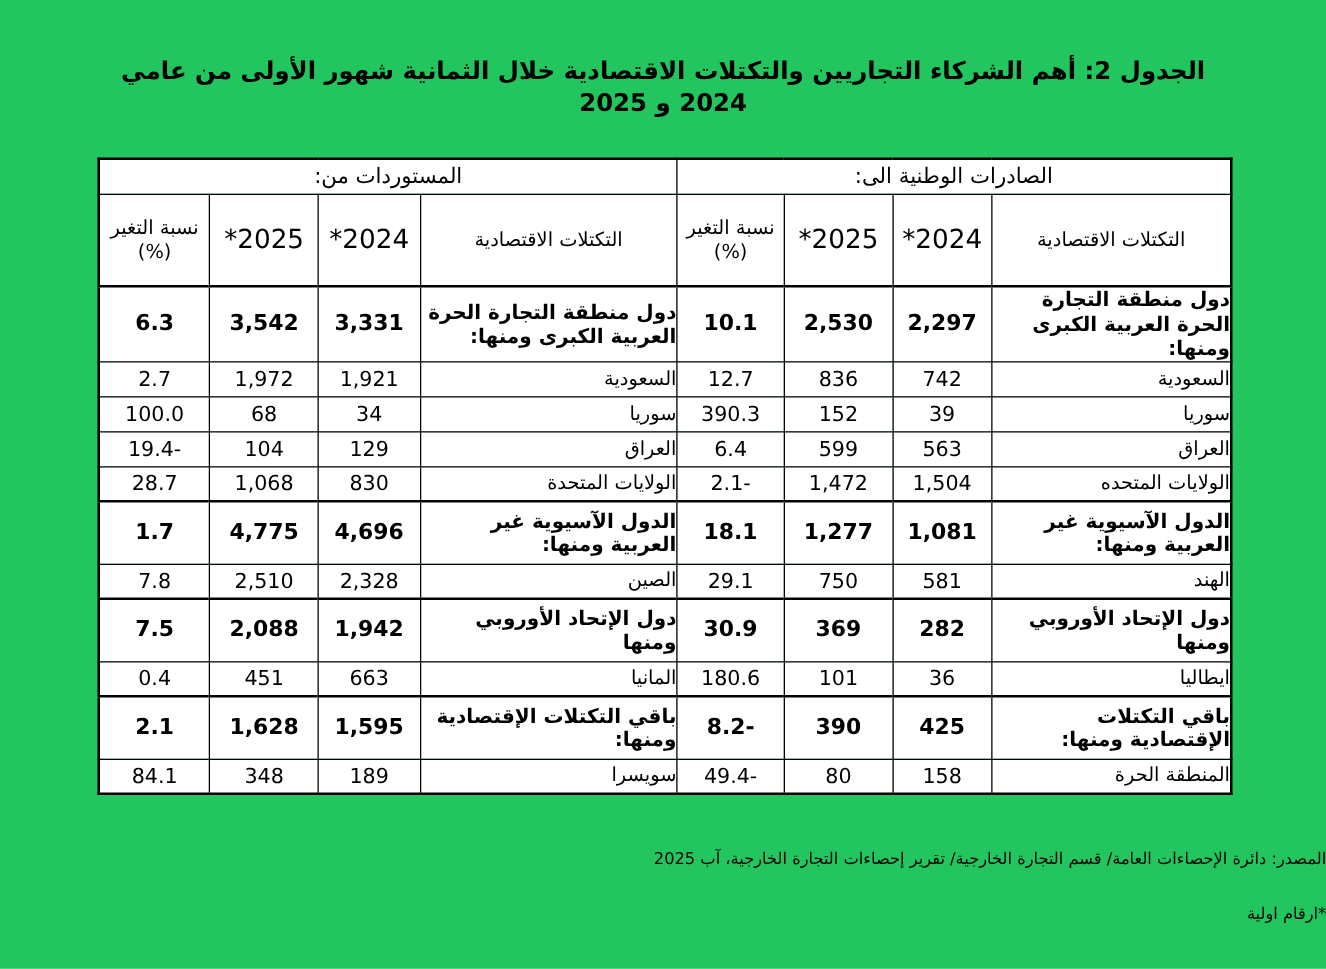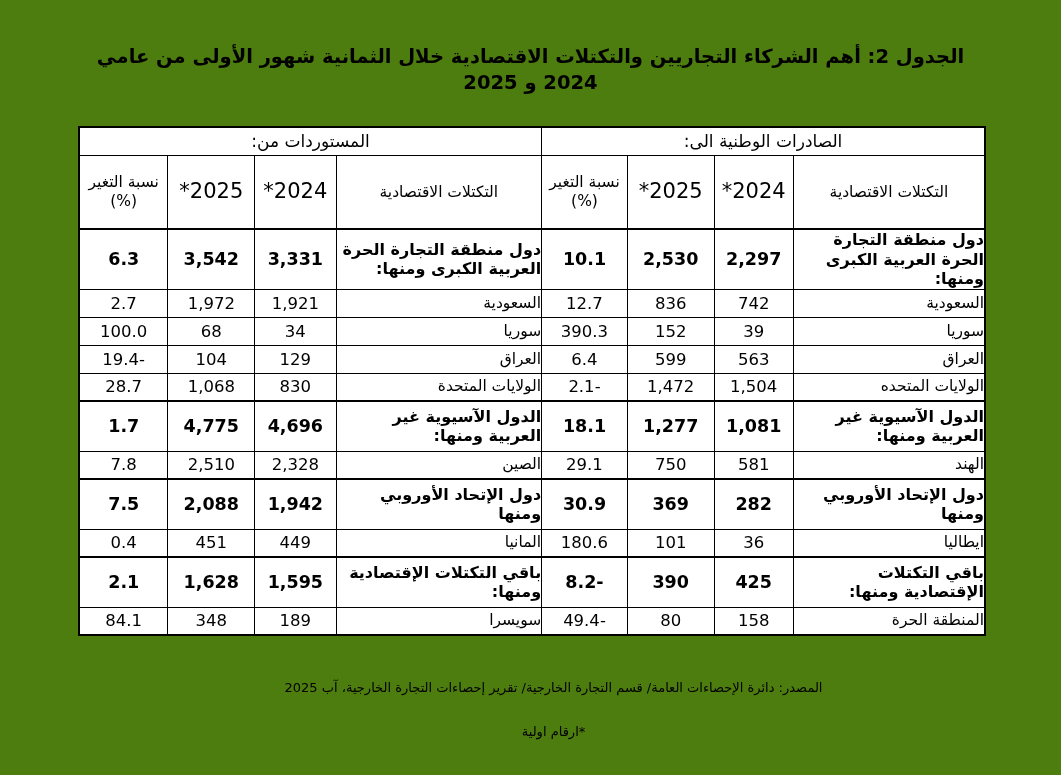--- a/index.html
+++ b/index.html
@@ -13,21 +13,21 @@
     width: 1061px;
     height: 775px;
     font-family: "DejaVu Sans", "Liberation Sans", sans-serif;
     color: #000000;
     overflow: hidden;
   }
   .page {
     width: 1061px;
     height: 775px;
     position: relative;
-    background: #4d7c0f;
+    background: #22c55e;
     padding: 0;
   }
 
   
   .title-block {
     padding-top: 44px;
     text-align: center;
   }
   .doc-title {
     font-size: 19.5px;
@@ -127,21 +127,21 @@
 
   
   tr.group-top > td { border-top: 2.2px solid #000; }
 
   
   .footer {
     position: absolute;
     top: 678px;
     left: 0;
     width: 1061px;
-    text-align: center;
+    text-align: right;
     direction: rtl;
     padding-left: 46px;
   }
   .footer .src {
     font-size: 13px;
     line-height: 1.5;
   }
   .footer .note {
     font-size: 13px;
     line-height: 1.5;
@@ -265,21 +265,21 @@
             <td class="num">1,942</td>
             <td class="num">2,088</td>
             <td class="num">7.5</td>
           </tr>
           <tr class="r-short">
             <td class="label">ايطاليا</td>
             <td class="num">36</td>
             <td class="num">101</td>
             <td class="num mid-left">180.6</td>
             <td class="label">المانيا</td>
-            <td class="num">449</td>
+            <td class="num">663</td>
             <td class="num">451</td>
             <td class="num">0.4</td>
           </tr>
           <tr class="bold r-tall group-top">
             <td class="label">باقي التكتلات الإقتصادية ومنها:</td>
             <td class="num">425</td>
             <td class="num">390</td>
             <td class="num mid-left">-8.2</td>
             <td class="label">باقي التكتلات الإقتصادية ومنها:</td>
             <td class="num">1,595</td>

